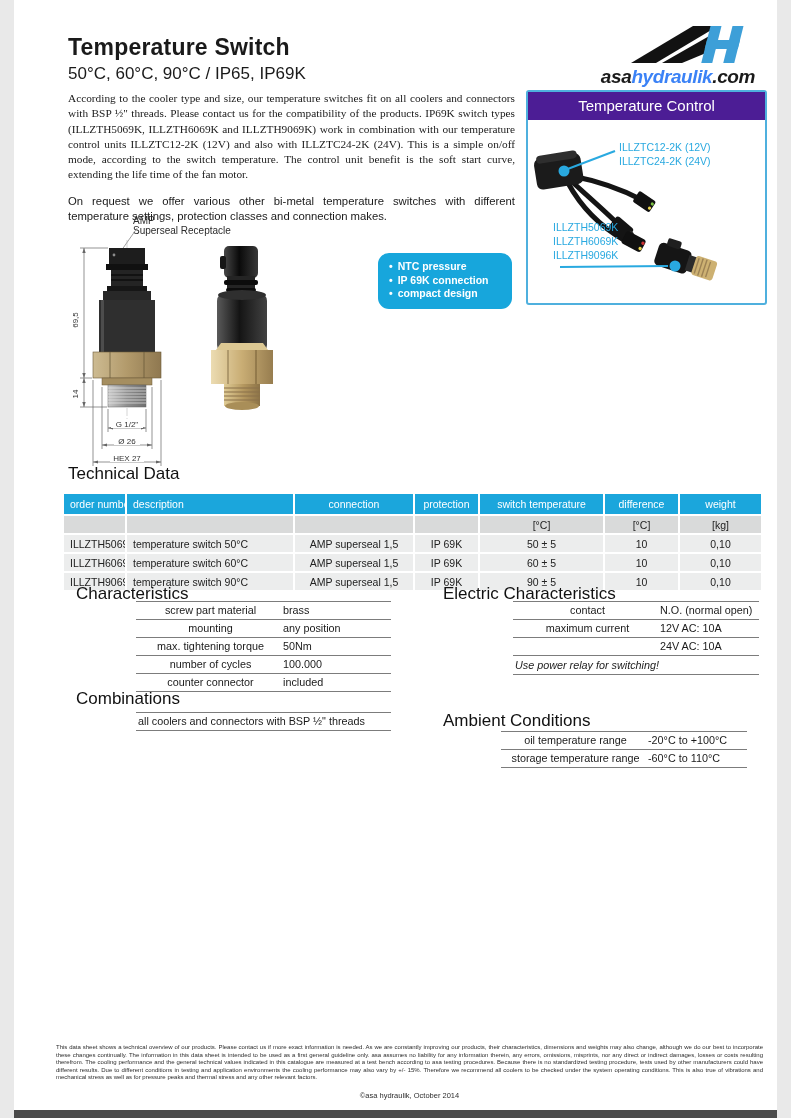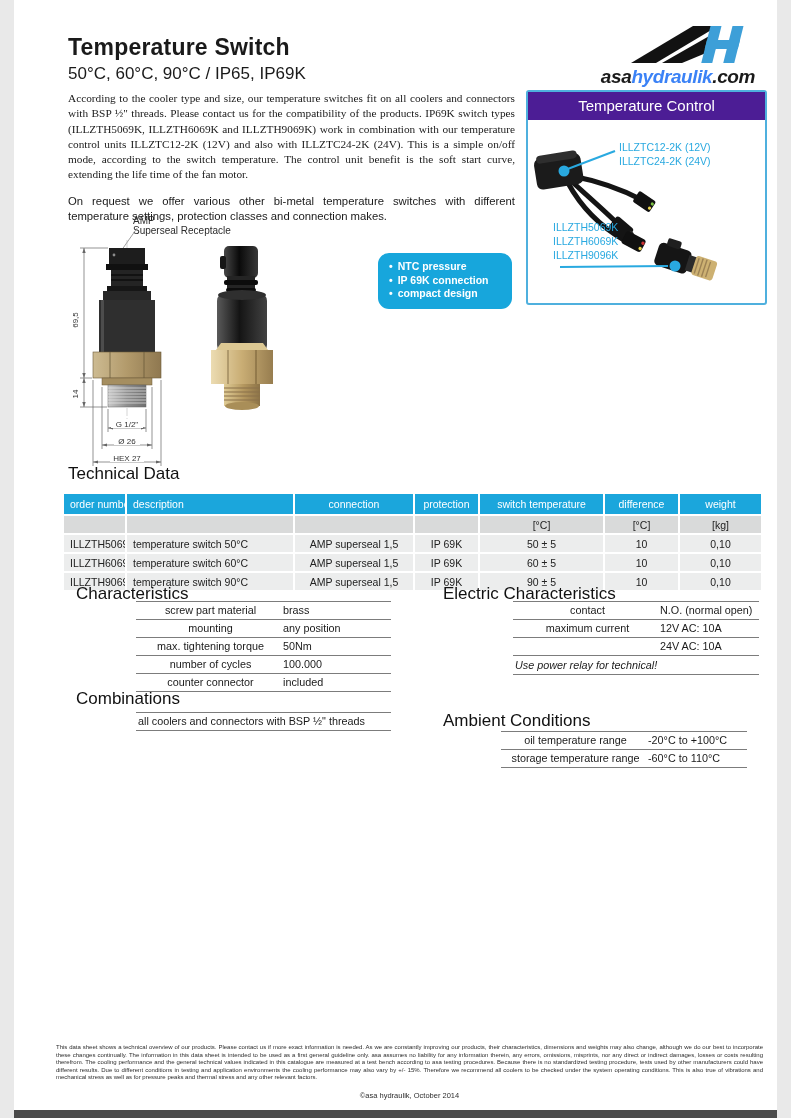--- a/index.html
+++ b/index.html
@@ -401,21 +401,21 @@
         <span class="v">N.O. (normal open)</span>
       </div>
     <div class="kvrow">
         <span class="k">maximum current</span>
         <span class="v">12V AC: 10A</span>
       </div>
     <div class="kvrow">
         <span class="k"></span>
         <span class="v">24V AC: 10A</span>
       </div>
-    <div class="kvnote">Use power relay for technical!</div>
+    <div class="kvnote">Use power relay for switching!</div>
   </div>
 
   <div class="abs secheading h-amb">Ambient Conditions</div>
   <div class="abs kv t-amb">
     <div class="kvrow">
         <span class="k">oil temperature range</span>
         <span class="v">-20°C to +100°C</span>
       </div>
     <div class="kvrow">
         <span class="k">storage temperature range</span>

